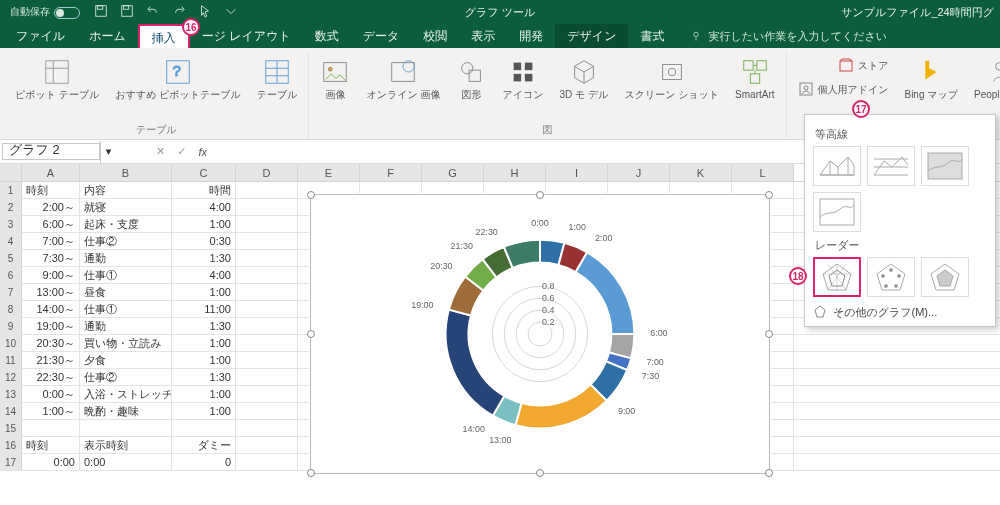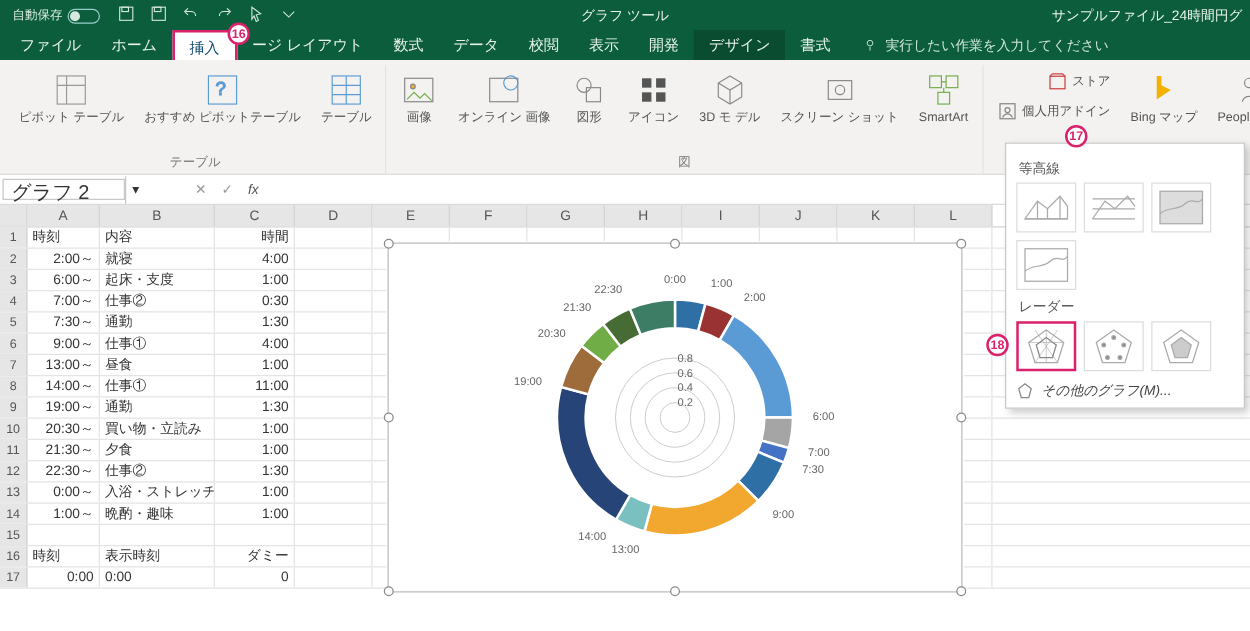--- a/index.html
+++ b/index.html
@@ -35,26 +35,26 @@
   
   .annot { position: absolute; width: 18px; height: 18px; border: 2px solid #d9216c; border-radius: 50%; color: #d9216c; font-weight: bold; font-size: 10px; display: flex; align-items: center; justify-content: center; background: #fff; z-index: 30; }
 
   
   .chartdrop { position: absolute; right: 4px; top: 114px; width: 192px; background: #fff; border: 1px solid #c8c8c8; box-shadow: 3px 3px 6px rgba(0,0,0,0.2); z-index: 20; padding: 6px 8px 6px 8px; }
   .chartdrop .sect { font-size: 11px; color: #555; margin: 6px 0 4px 2px; }
   .chartdrop .thumbs { display: flex; gap: 6px; flex-wrap: wrap; }
   .chartdrop .thumb { width: 48px; height: 40px; border: 1px solid #ddd; display: flex; align-items: center; justify-content: center; cursor: pointer; }
   .chartdrop .thumb svg { width: 42px; height: 34px; }
   .chartdrop .thumb.sel { border: 2px solid #d9216c; }
-  .chartdrop .other { margin-top: 8px; font-size: 11px; color: #444; cursor: pointer; display:flex; align-items:flex-end; gap:6px;font-style:italic; }
+  .chartdrop .other { margin-top: 8px; font-size: 11px; color: #444; cursor: pointer; display:flex; align-items:flex-start; gap:6px; }
   .chartdrop .other svg { width:14px; height:14px; }
 
   
   .fbar { height: 24px; border-bottom: 1px solid #dcdcdc; display: flex; align-items: center; background:#fff; }
-  .namebox { width: 98px; height: 17px; border: 1px solid #c8c8c8; margin: 0 0 0 2px; padding-left: 6px; display: flex; align-items: flex-start; font-size: 16px; }
+  .namebox { width: 98px; height: 17px; border: 1px solid #c8c8c8; margin: 0 0 0 2px; padding-left: 6px; display: flex; align-items: flex-end; font-size: 13px; }
   .fbar .dd { width: 16px; border-left: 1px solid #c8c8c8; height: 22px; display:flex;align-items:center;justify-content:center; }
   .fbar .fx { margin-left: 40px; display: flex; align-items: center; gap: 12px; color: #999; }
 
   
   .sheet { position: relative; height: 341px; background: #fff; overflow: hidden; }
   .colhdrs { display: flex; height: 18px; border-bottom: 1px solid #d4d4d4; }
   .rownum-hdr { width: 22px; background: #e6e6e6; border-right: 1px solid #d4d4d4; }
   .colhdr { background: #e6e6e6; border-right: 1px solid #d4d4d4; text-align: center; font-size: 11px; color: #555; line-height: 18px; }
   .rows { position: relative; }
   .row { display: flex; height: 17px; border-bottom: 1px solid #e4e4e4; }

